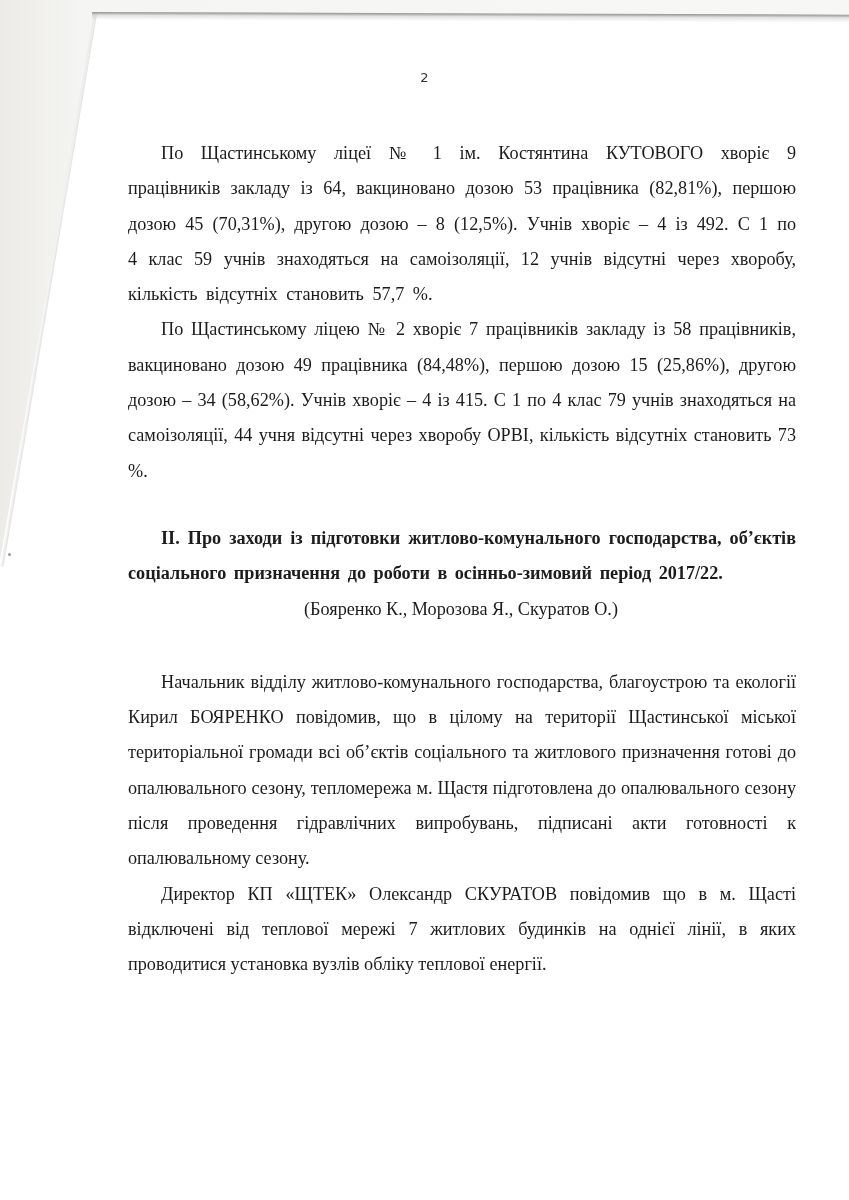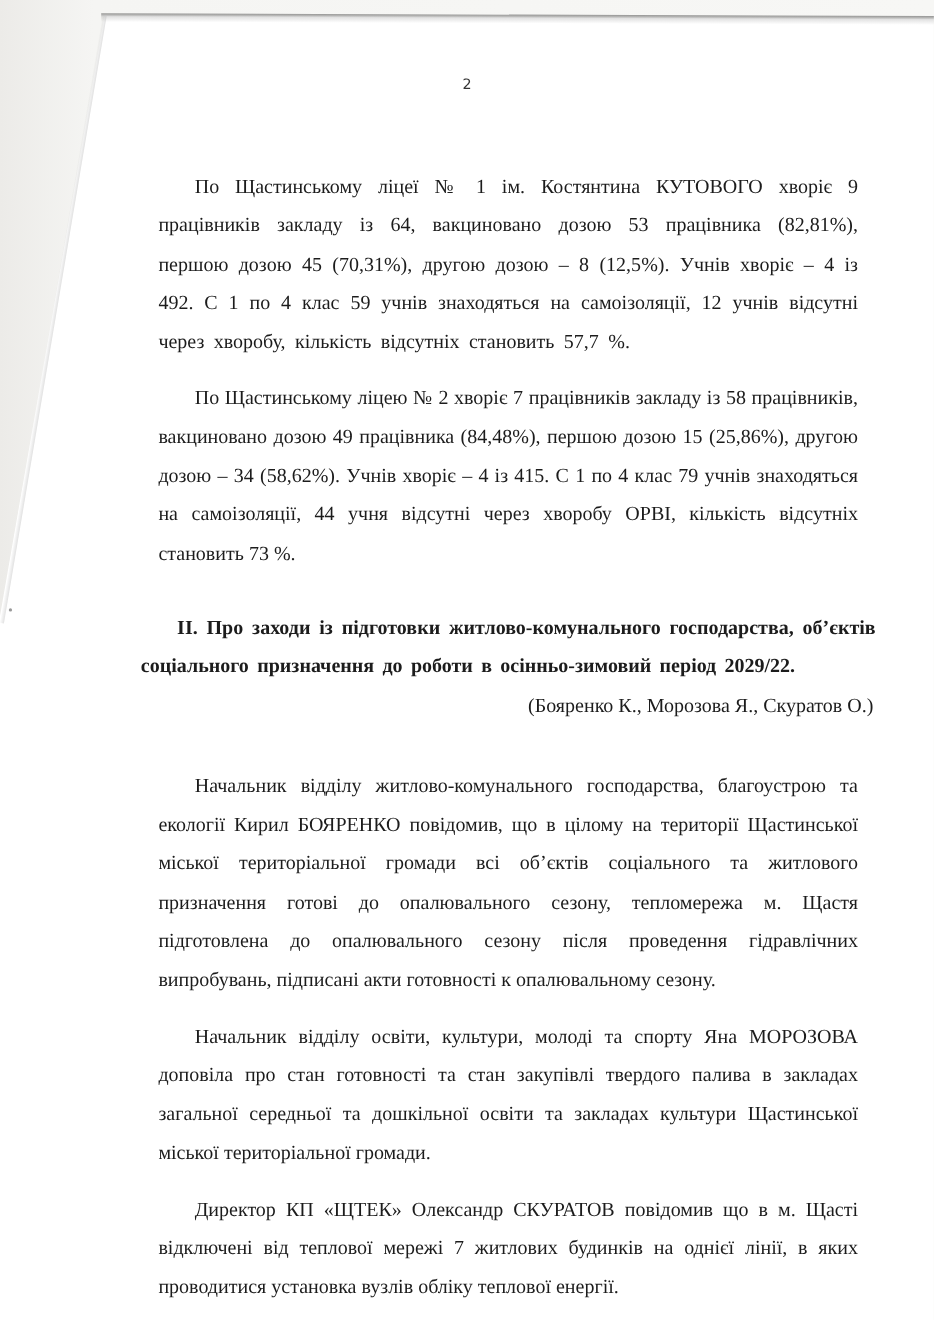--- a/index.html
+++ b/index.html
@@ -30,29 +30,29 @@
   }
   .page-num {
     position: absolute; left: 0; width: 849px; top: 70px; text-align: center;
     font-family: "DejaVu Sans", sans-serif; font-size: 13px; color: #333;
   }
   .content {
     position: absolute; left: 128px; top: 136px; width: 668px;
     font-size: 18.2px; line-height: 35.3px;
   }
   .p {
-    margin: 16px; text-align: justify; text-indent: 33px;
+    margin: 0; text-align: justify; text-indent: 33px;
   }
   .p.first { text-indent: 33px; word-spacing: 4px; }
   .heading {
     margin: 32px 0 0 0; font-weight: bold; text-align: justify;
     text-indent: 33px; word-spacing: 3px;
   }
   .speakers {
-    margin: 0; text-align: right; padding-right: 2px;
+    margin: 0; text-align: center; padding-right: 2px;
   }
   .after-speakers { margin-top: 38px; }
   .mark {
     position: absolute; left: 8px; top: 553px; width: 3px; height: 3px;
     background: #999; border-radius: 50%;
   }
 </style>
 </head>
 <body>
 
@@ -61,19 +61,18 @@
 <div class="sheet-edge"></div>
 <div class="sheet-left-edge"></div>
 <div class="mark"></div>
 
 <div class="page-num">2</div>
 
 <div class="content">
   <p class="p first">По  Щастинському ліцеї № 1 ім. Костянтина КУТОВОГО хворіє 9 працівників закладу із 64, вакциновано дозою 53 працівника (82,81%), першою дозою 45 (70,31%), другою дозою – 8 (12,5%). Учнів хворіє – 4 із 492. С 1 по 4 клас 59 учнів знаходяться на самоізоляції,  12 учнів відсутні через хворобу, кількість відсутніх становить 57,7 %.</p>
   <p class="p">По Щастинському ліцею № 2 хворіє 7 працівників закладу із 58 працівників, вакциновано дозою 49 працівника (84,48%), першою дозою 15 (25,86%), другою дозою – 34 (58,62%). Учнів хворіє – 4 із 415. С 1 по 4 клас 79 учнів знаходяться на самоізоляції,  44 учня відсутні через хворобу ОРВІ, кількість відсутніх становить 73 %.</p>
 
-  <p class="heading">ІІ. Про заходи із підготовки житлово-комунального господарства, об’єктів соціального призначення до роботи в осінньо-зимовий період 2029/22.</p>
+  <p class="heading">ІІ. Про заходи із підготовки житлово-комунального господарства, об’єктів соціального призначення до роботи в осінньо-зимовий період 2017/22.</p>
   <p class="speakers">(Бояренко К., Морозова Я., Скуратов О.)</p>
 
   <p class="p after-speakers">Начальник відділу житлово-комунального господарства, благоустрою та екології Кирил БОЯРЕНКО повідомив, що в цілому на території Щастинської міської територіальної громади всі об’єктів соціального та житлового призначення готові до опалювального сезону, тепломережа м. Щастя підготовлена до опалювального сезону після проведення гідравлічних випробувань, підписані акти готовності к опалювальному сезону.</p>
-  <p class="p">Начальник відділу освіти, культури, молоді та спорту Яна МОРОЗОВА доповіла про стан готовності та стан закупівлі твердого палива в закладах загальної середньої та дошкільної освіти та закладах культури Щастинської міської територіальної громади.</p>
   <p class="p">Директор КП «ЩТЕК» Олександр СКУРАТОВ повідомив що в м. Щасті відключені від теплової мережі 7 житлових будинків на однієї лінії, в яких проводитися установка вузлів обліку теплової енергії.</p>
 </div>
 
 </body></html>

